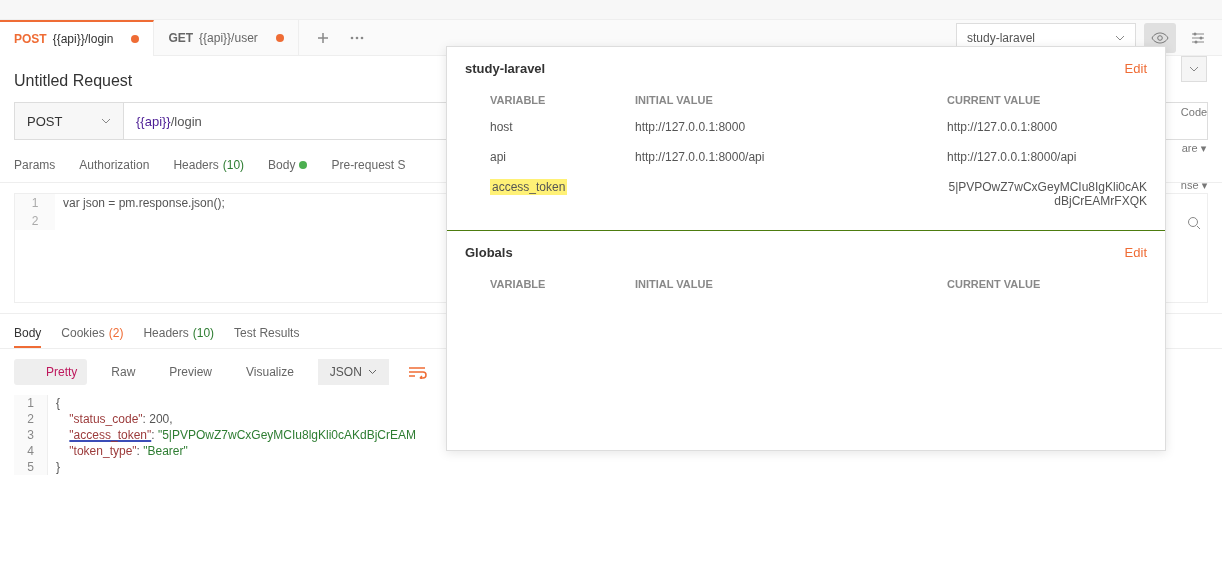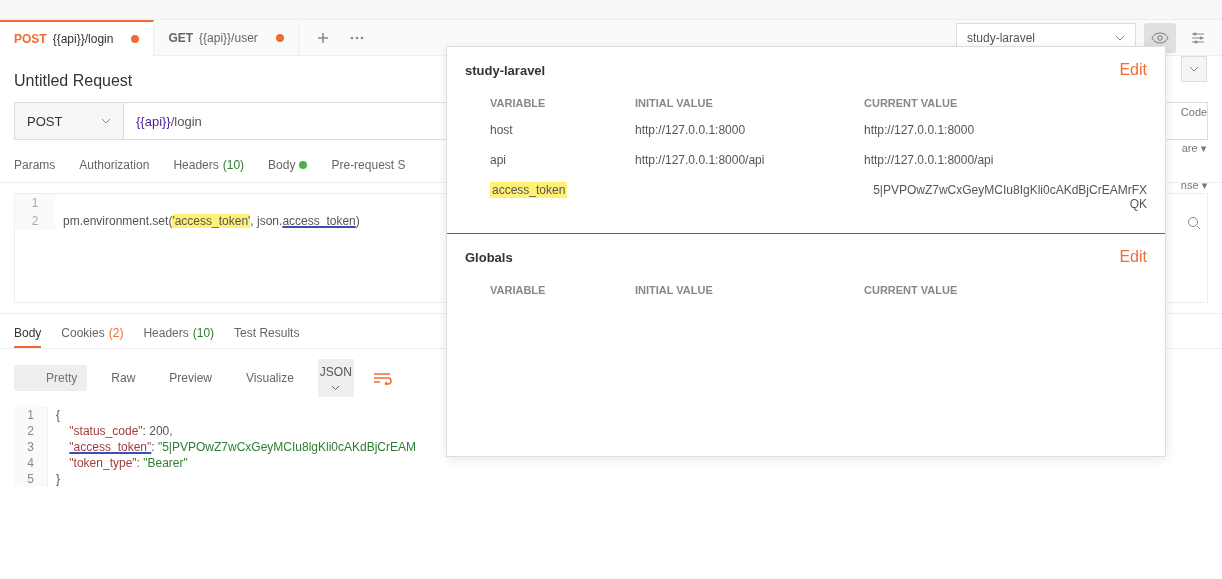--- a/index.html
+++ b/index.html
@@ -41,41 +41,41 @@
 .underline-blue { text-decoration: underline; text-decoration-color: #3b4db7; text-decoration-thickness: 2px; }
 
 .resp-tabs { display: flex; gap: 20px; padding: 12px 14px 8px; border-top: 1px solid #eee; border-bottom: 1px solid #eee; font-size: 12px; }
 .resp-tab { cursor: pointer; color: #666; display: flex; gap: 4px; }
 .resp-tab.active { color: #333; border-bottom: 2px solid #ef6c35; padding-bottom: 6px; margin-bottom: -8px; }
 .resp-tab .count { color: #ef6c35; }
 .resp-tab .count-g { color: #2e7d32; }
 
 .resp-toolbar { display: flex; align-items: center; gap: 14px; padding: 10px 14px; font-size: 12px; }
 .tb-btn { padding: 6px 10px; cursor: pointer; color: #666; border-radius: 3px; }
-.tb-btn.active { background: #eee; color: #737373; padding-left: 32px; }
-.fmt-dd { background: #eee; padding: 6px 2px; display: flex; align-items: center; gap: 6px; cursor: pointer; flex-direction: column; }
+.tb-btn.active { background: #eee; color: #be185d; padding-left: 32px; }
+.fmt-dd { background: #eee; padding: 6px 12px; display: flex; align-items: center; gap: 6px; cursor: pointer; }
 .wrap-ic { color: #ef6c35; font-size: 16px; margin-left: 4px; cursor: pointer; }
 
 .json-area { margin: 0 14px; font-family: 'Courier New', monospace; font-size: 12px; }
 .json-line { display: flex; }
 .j-gutter { width: 34px; text-align: center; color: #888; background: #fafafa; padding: 1px 0; border-right: 1px solid #eee; }
 .j-txt { padding: 1px 8px; white-space: pre; }
 .j-key { color: #9c3b3b; }
 .j-num { color: #555; }
 .j-str { color: #2e7d32; }
 
 
 .env-popup { position: absolute; top: 46px; right: 56px; width: 720px; background: #fff; border: 1px solid #ddd; box-shadow: 0 2px 10px rgba(0,0,0,.1); z-index: 10; }
 .env-sect { padding: 14px 18px; }
 .env-head { display: flex; justify-content: space-between; align-items: center; margin-bottom: 12px; }
 .env-title { font-size: 13px; font-weight: bold; color: #333; }
-.env-edit { color: #ef6c35; font-size: 16px; cursor: pointer; }
+.env-edit { color: #ef6c35; font-size: 13px; cursor: pointer; }
 .env-cols { display: flex; font-size: 11px; color: #888; font-weight: 600; padding: 6px 0; }
 .col-var { width: 145px; margin-left: 25px; }
-.col-init { width: 229px; }
+.col-init { width: 312px; }
 .col-curr { flex: 1; }
 .env-row { display: flex; font-size: 12px; color: #555; padding: 8px 0; }
 .yellow-pill { background: #fff176; padding: 1px 2px; }
 .env-globals { border-top: 1px solid #4d7c0f; }
 
 
 .right-strip { position: absolute; top: 56px; right: 10px; width: 36px; display: flex; flex-direction: column; align-items: center; gap: 24px; font-size: 11px; color: #777; z-index: 2; margin-left: 20px; }
 .right-strip div { cursor: pointer; }
 .caret-down-dd { width: 26px; height: 26px; border: 1px solid #ddd; display: flex; align-items: center; justify-content: center; background: #f5f5f5; cursor: pointer; }
 
@@ -161,24 +161,24 @@
   <div class="req-tab">
     <span>Body</span>
     <span class="dot-green"></span>
   </div>
   <div class="req-tab">Pre-request S</div>
 </div>
 
 <div class="code-area">
   <div class="code-line">
     <div class="gutter">1</div>
+    <div class="code-text">var json = pm.response.json();</div>
   </div>
   <div class="code-line">
     <div class="gutter">2</div>
-    <div class="code-text"><span>pm.environment.set(</span><span class="hl-yellow">'access_token'</span><span>, json.</span><span class="underline-blue">access_token</span><span>)</span></div>
   </div>
 </div>
 
 <div class="resp-tabs">
   <div class="resp-tab active">Body</div>
   <div class="resp-tab">
     <span>Cookies</span>
     <span class="count">(2)</span>
   </div>
   <div class="resp-tab">

